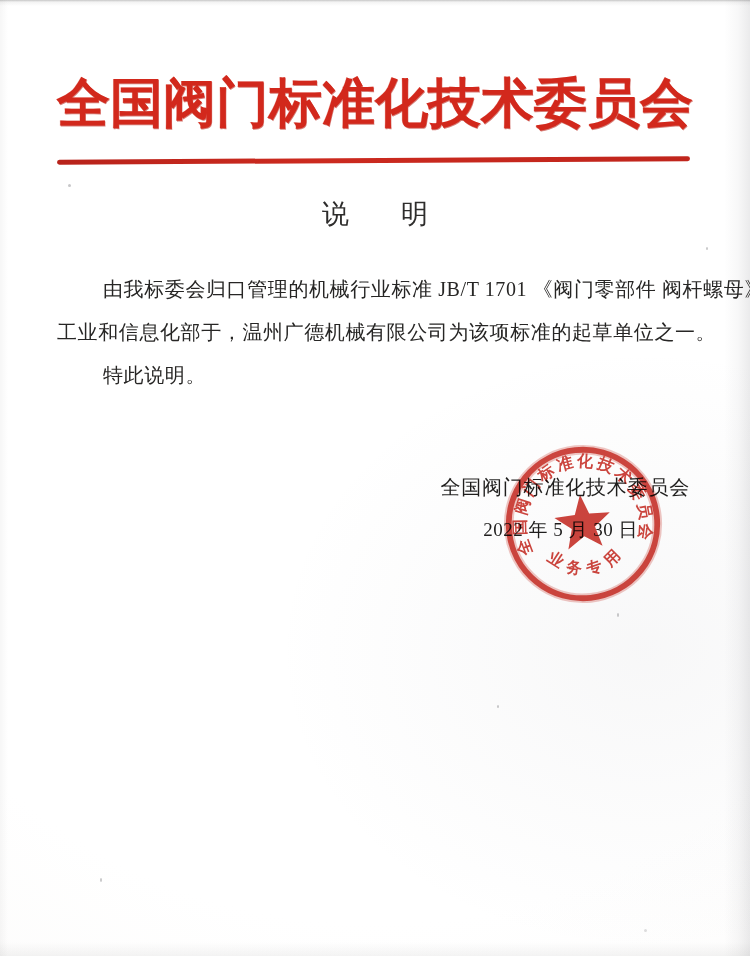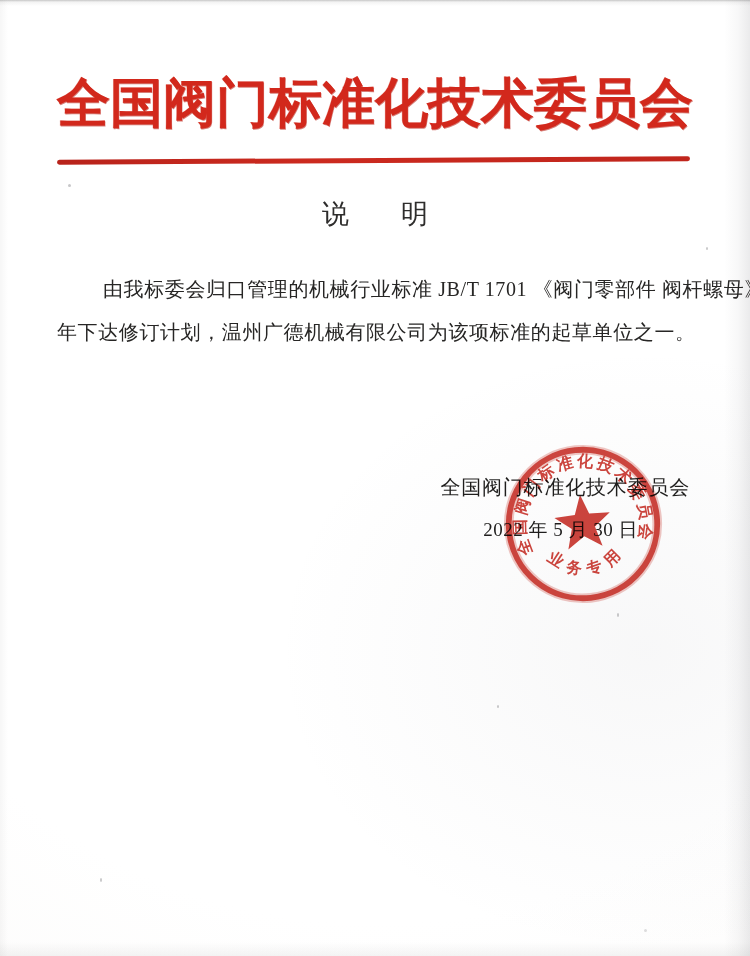--- a/index.html
+++ b/index.html
@@ -126,21 +126,22 @@
 
   <div class="red-rule"></div>
 
   <h2 class="doc-title">
     <span>说</span>
     <span>明</span>
   </h2>
 
   <div class="body-block">
     <div class="body-line indent">由我标委会归口管理的机械行业标准 JB/T 1701 《阀门零部件  阀杆螺母》，</div>
-    <div class="body-line">年下达修订计划，温州广德机械有限公司为该项标准的起草单位之一。</div>
+    <div class="body-line">工业和信息化部于，温州广德机械有限公司为该项标准的起草单位之一。</div>
+    <div class="body-line indent">特此说明。</div>
   </div>
 
   <div class="signature">
     <div class="sig-org">全国阀门标准化技术委员会</div>
     <div class="sig-date">2022 年 5 月 30 日</div>
   </div>
 
   <div class="seal">
     <svg viewBox="0 0 170 170" xmlns="http://www.w3.org/2000/svg">
       <defs>

